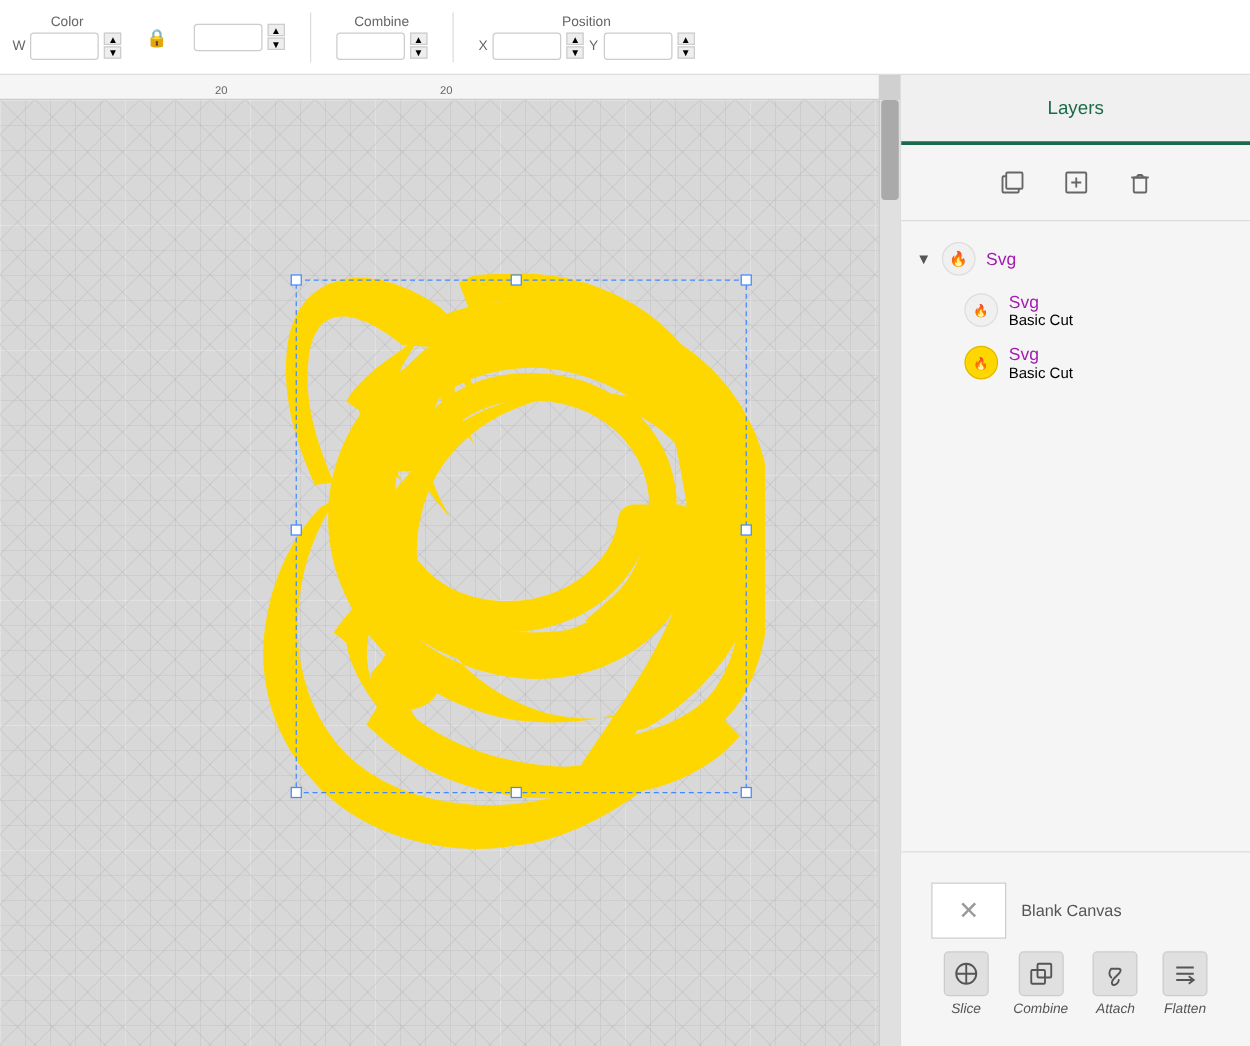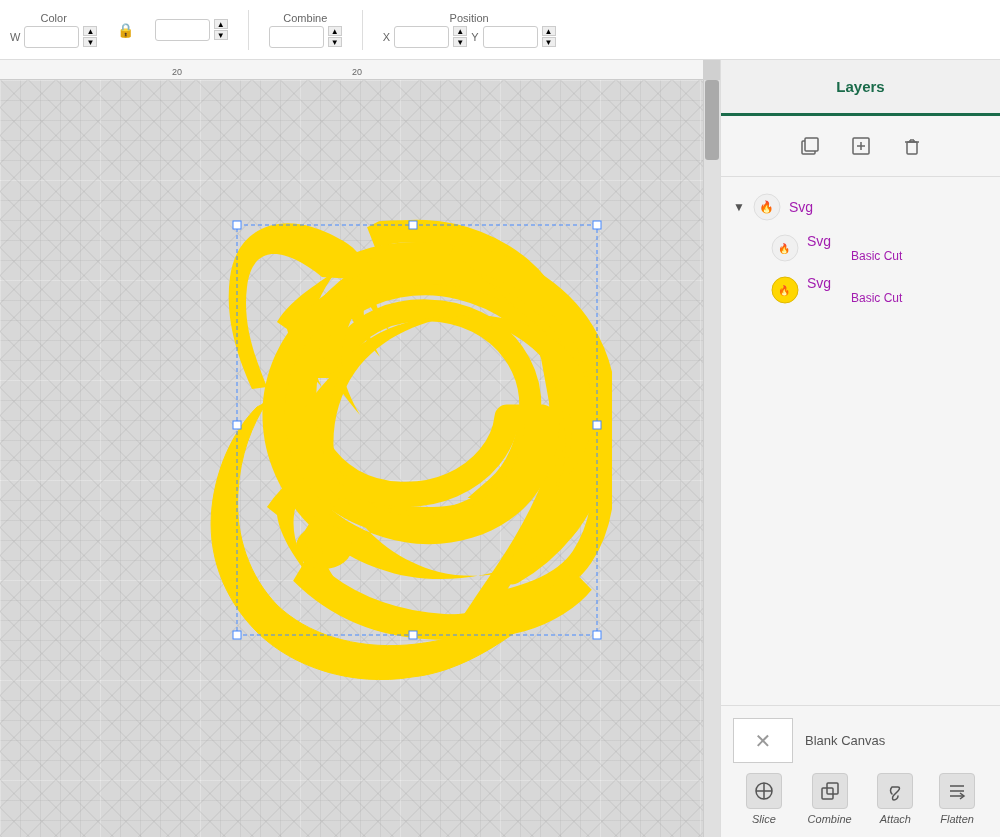--- a/index.html
+++ b/index.html
@@ -187,21 +187,21 @@
       text-align: center;
       font-size: 15px;
       cursor: pointer;
       color: #555;
       border-bottom: 3px solid transparent;
       margin-bottom: -2px;
     }
     .panel-tab.active {
       color: #1a6b4a;
       border-bottom: 3px solid #1a6b4a;
-      font-weight: 700;
+      font-weight: 400;
     }
 
     
     .panel-toolbar {
       display: flex;
       justify-content: center;
       gap: 15px;
       padding: 12px;
       border-bottom: 1px solid #ddd;
       background: #f5f5f5;
@@ -251,40 +251,39 @@
       align-items: center;
       justify-content: center;
     }
     .layer-name {
       font-size: 14px;
       color: #a21caf;
       font-weight: 500;
     }
     .layer-sub-name {
       font-size: 12px;
-      color: #a21caf;
-      margin-left: 44px;
+      color: #000000;
     }
 
     .layer-item {
       display: flex;
       align-items: center;
       padding: 6px 12px 6px 50px;
       gap: 8px;
       cursor: pointer;
     }
     .layer-item-info {
       display: flex;
       flex-direction: column;
     }
 
     
     .bottom-panel {
       border-top: 1px solid #ddd;
-      padding: 12px;
+      padding: 24px;
       background: #f5f5f5;
     }
     .blank-canvas-row {
       display: flex;
       align-items: center;
       gap: 12px;
       margin-bottom: 10px;
     }
     .blank-canvas-thumb {
       width: 60px;

